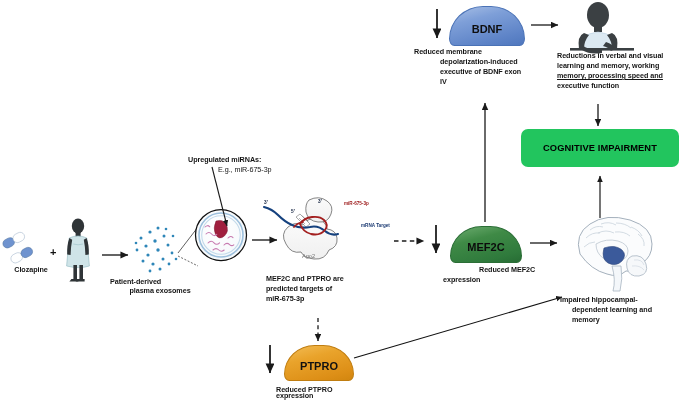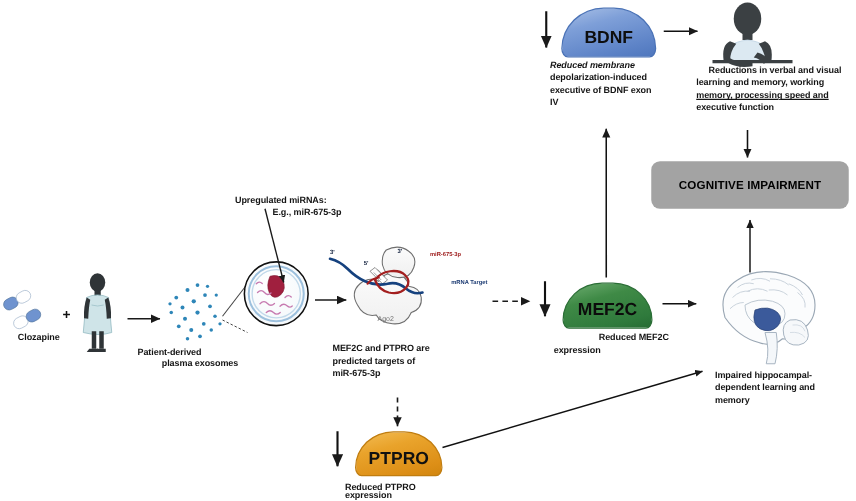--- a/index.html
+++ b/index.html
@@ -14,21 +14,21 @@
     position:absolute;
     font-size:7.2px;
     font-weight:bold;
     line-height:1.22;
     color:#141414;
     letter-spacing:-0.05px;
   }
   .dome-label{
     position:absolute;inset:0;
     display:flex;align-items:center;justify-content:center;
-    font-size:14px;font-weight:bold;color:#111;
+    font-size:11px;font-weight:bold;color:#111;
     padding-top:5px;box-sizing:border-box;
     pointer-events:none;
   }
   .dome{
     position:absolute;
     border-radius:50% 50% 6px 6px / 92% 92% 8px 8px;
   }
   #bdnf-dome{
     left:449px;top:6px;width:74px;height:38px;
     background:linear-gradient(165deg,#a9c0e6 0%,#7e9fd8 32%,#5d83c7 78%,#4f77bd 100%);
@@ -41,21 +41,21 @@
   }
   #ptpro-dome{
     left:284px;top:345px;width:68px;height:34px;
     background:linear-gradient(165deg,#f3bd56 0%,#e9a32b 35%,#dd8f17 80%,#d2860f 100%);
     border:1px solid #c07d10;
   }
   #mef2c-dome .dome-label,#bdnf-dome .dome-label{color:#0e0e0e;}
   #mef2c-dome .dome-label{color:#0c0c0c;}
   #cog-box{
     position:absolute;left:521px;top:129px;width:158px;height:38px;
-    background:#a3a3a3;border-radius:7px;
+    background:#22c55e;border-radius:7px;
     display:flex;align-items:center;justify-content:center;
   }
   #cog-box span{
     font-size:9.3px;font-weight:bold;color:#000000;letter-spacing:0.1px;
   }
   .mirlab{position:absolute;font-size:4.6px;font-weight:bold;}
   #mir-lab{color:#9b1616;}
   #mrna-lab{color:#1b3a72;}
   .endlab{position:absolute;font-size:4.8px;font-weight:bold;color:#13223f;}
   #ago-lab{position:absolute;font-size:5.6px;color:#707070;}
@@ -225,57 +225,57 @@
 </svg>
 
 <div class="cap" style="left:2px;top:266px;width:58px;text-align:center;">Clozapine</div>
 
 <div style="position:absolute;left:50px;top:246px;font-size:11px;font-weight:bold;color:#111;">+</div>
 
 <div class="cap" style="left:110px;top:278px;width:100px;text-align:left;">Patient-derived</div>
 <div class="cap" style="left:110px;top:287px;width:100px;text-align:center;">plasma exosomes</div>
 
 <div class="cap" style="left:188px;top:156px;width:130px;">Upregulated miRNAs:</div>
-<div class="cap" style="left:188px;top:166px;width:130px;font-weight:bold;padding-left:30px;">E.g., miR-675-3p</div>
+<div class="cap" style="left:188px;top:166px;width:130px;font-weight:normal;padding-left:30px;">E.g., miR-675-3p</div>
 
 <div class="mirlab" id="mir-lab" style="left:344px;top:201px;">miR-675-3p</div>
 <div class="mirlab" id="mrna-lab" style="left:361px;top:223px;">mRNA Target</div>
 <div class="endlab" style="left:264px;top:200px;">3'</div>
 <div class="endlab" style="left:318px;top:199px;">3'</div>
 <div class="endlab" style="left:291px;top:209px;">5'</div>
 <div id="ago-lab" style="left:302px;top:253px;">Ago2</div>
 
 <div class="cap" style="left:266px;top:275px;width:130px;">MEF2C and PTPRO are</div>
 <div class="cap" style="left:266px;top:285px;width:130px;">predicted targets of</div>
 <div class="cap" style="left:266px;top:295px;width:130px;">miR-675-3p</div>
 
 <div class="dome" id="bdnf-dome">
   <div class="dome-label">BDNF</div>
 </div>
-<div class="cap" style="left:440px;top:48px;width:112px;font-style:italic;">Reduced membrane</div>
+<div class="cap" style="left:414px;top:48px;width:112px;">Reduced membrane</div>
 <div class="cap" style="left:440px;top:58px;width:118px;">depolarization-induced</div>
 <div class="cap" style="left:440px;top:68px;width:118px;">executive of BDNF exon</div>
 <div class="cap" style="left:440px;top:78px;width:118px;">IV</div>
 
-<div class="cap" style="left:557px;top:52px;width:126px;text-align:center;">Reductions in verbal and visual</div>
+<div class="cap" style="left:557px;top:52px;width:126px;">Reductions in verbal and visual</div>
 <div class="cap" style="left:557px;top:62px;width:126px;">learning and memory, working</div>
 <div class="cap" style="left:557px;top:72px;width:126px;text-decoration:underline;">memory, processing speed and</div>
 <div class="cap" style="left:557px;top:82px;width:126px;">executive function</div>
 
 <div id="cog-box">
   <span>COGNITIVE IMPAIRMENT</span>
 </div>
 
 <div class="dome" id="mef2c-dome">
   <div class="dome-label">MEF2C</div>
 </div>
 <div class="cap" style="left:443px;top:266px;width:104px;padding-left:36px;">Reduced MEF2C</div>
 <div class="cap" style="left:443px;top:276px;width:104px;">expression</div>
 
 <div class="dome" id="ptpro-dome">
   <div class="dome-label">PTPRO</div>
 </div>
 <div class="cap" style="left:276px;top:386px;width:104px;">Reduced PTPRO</div>
 <div class="cap" style="left:276px;top:392px;width:104px;">expression</div>
 
-<div class="cap" style="left:572px;top:296px;width:92px;">Impaired hippocampal-</div>
+<div class="cap" style="left:560px;top:296px;width:92px;">Impaired hippocampal-</div>
 <div class="cap" style="left:572px;top:306px;width:112px;">dependent learning and</div>
 <div class="cap" style="left:572px;top:316px;width:112px;">memory</div>
 
 </body></html>

